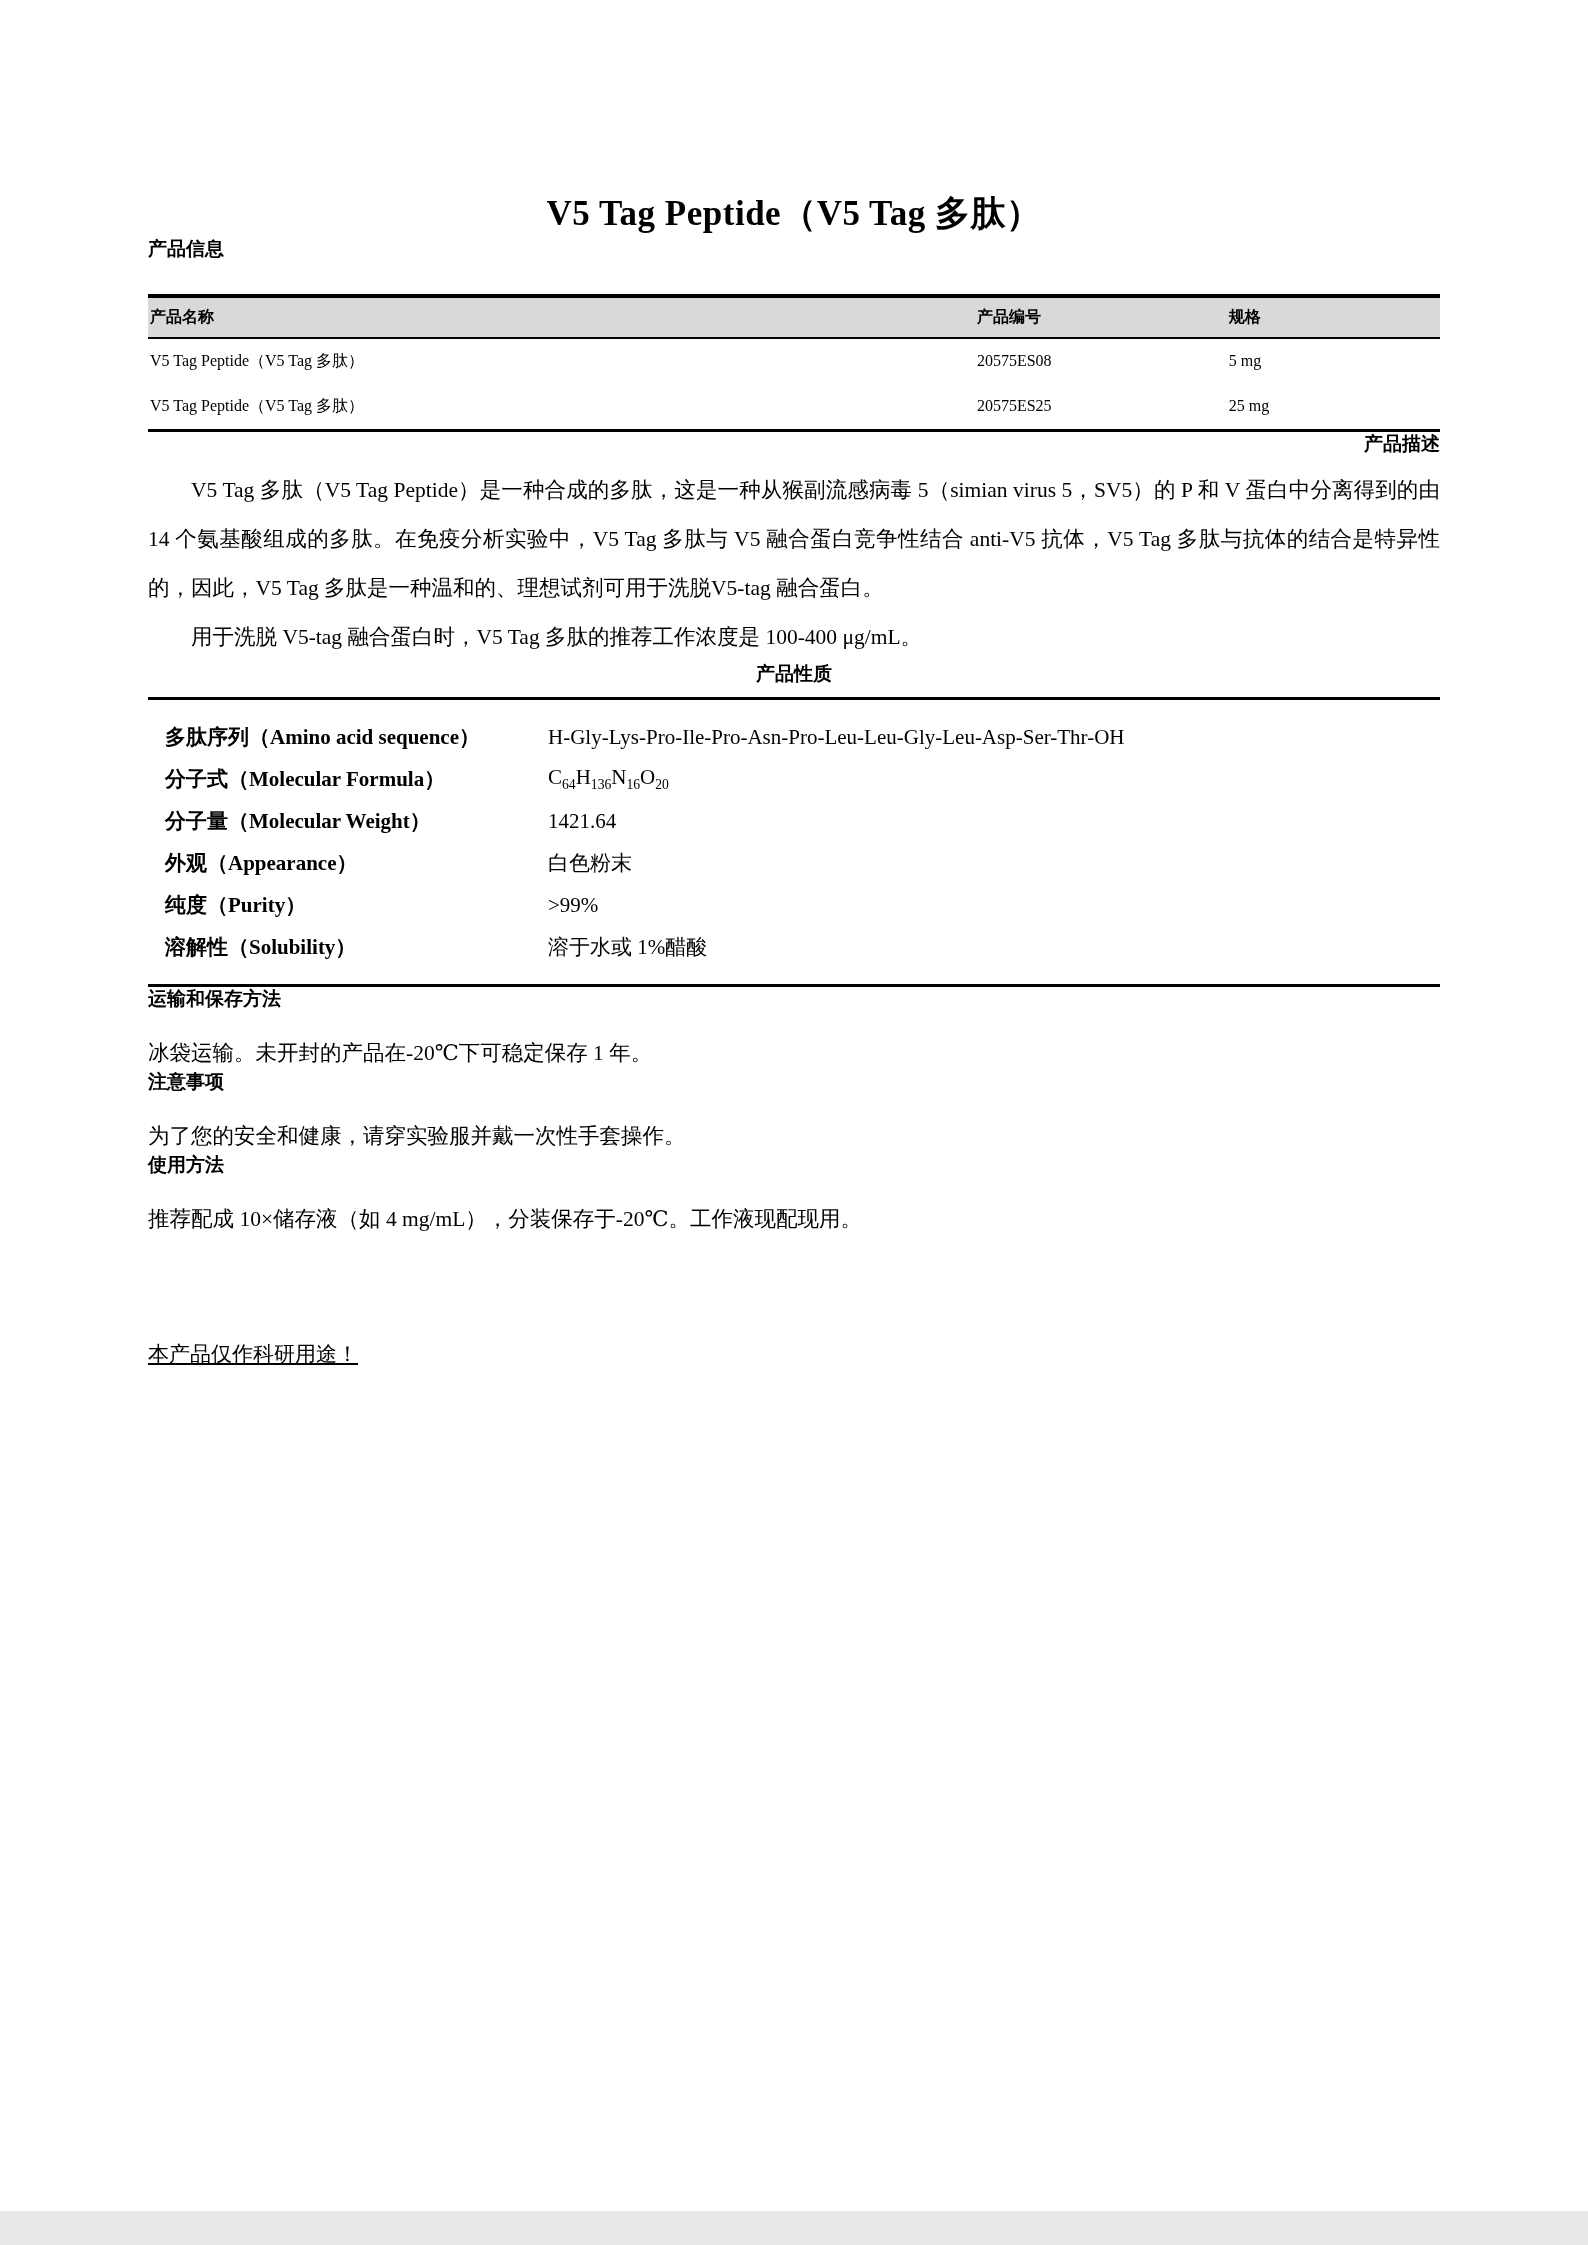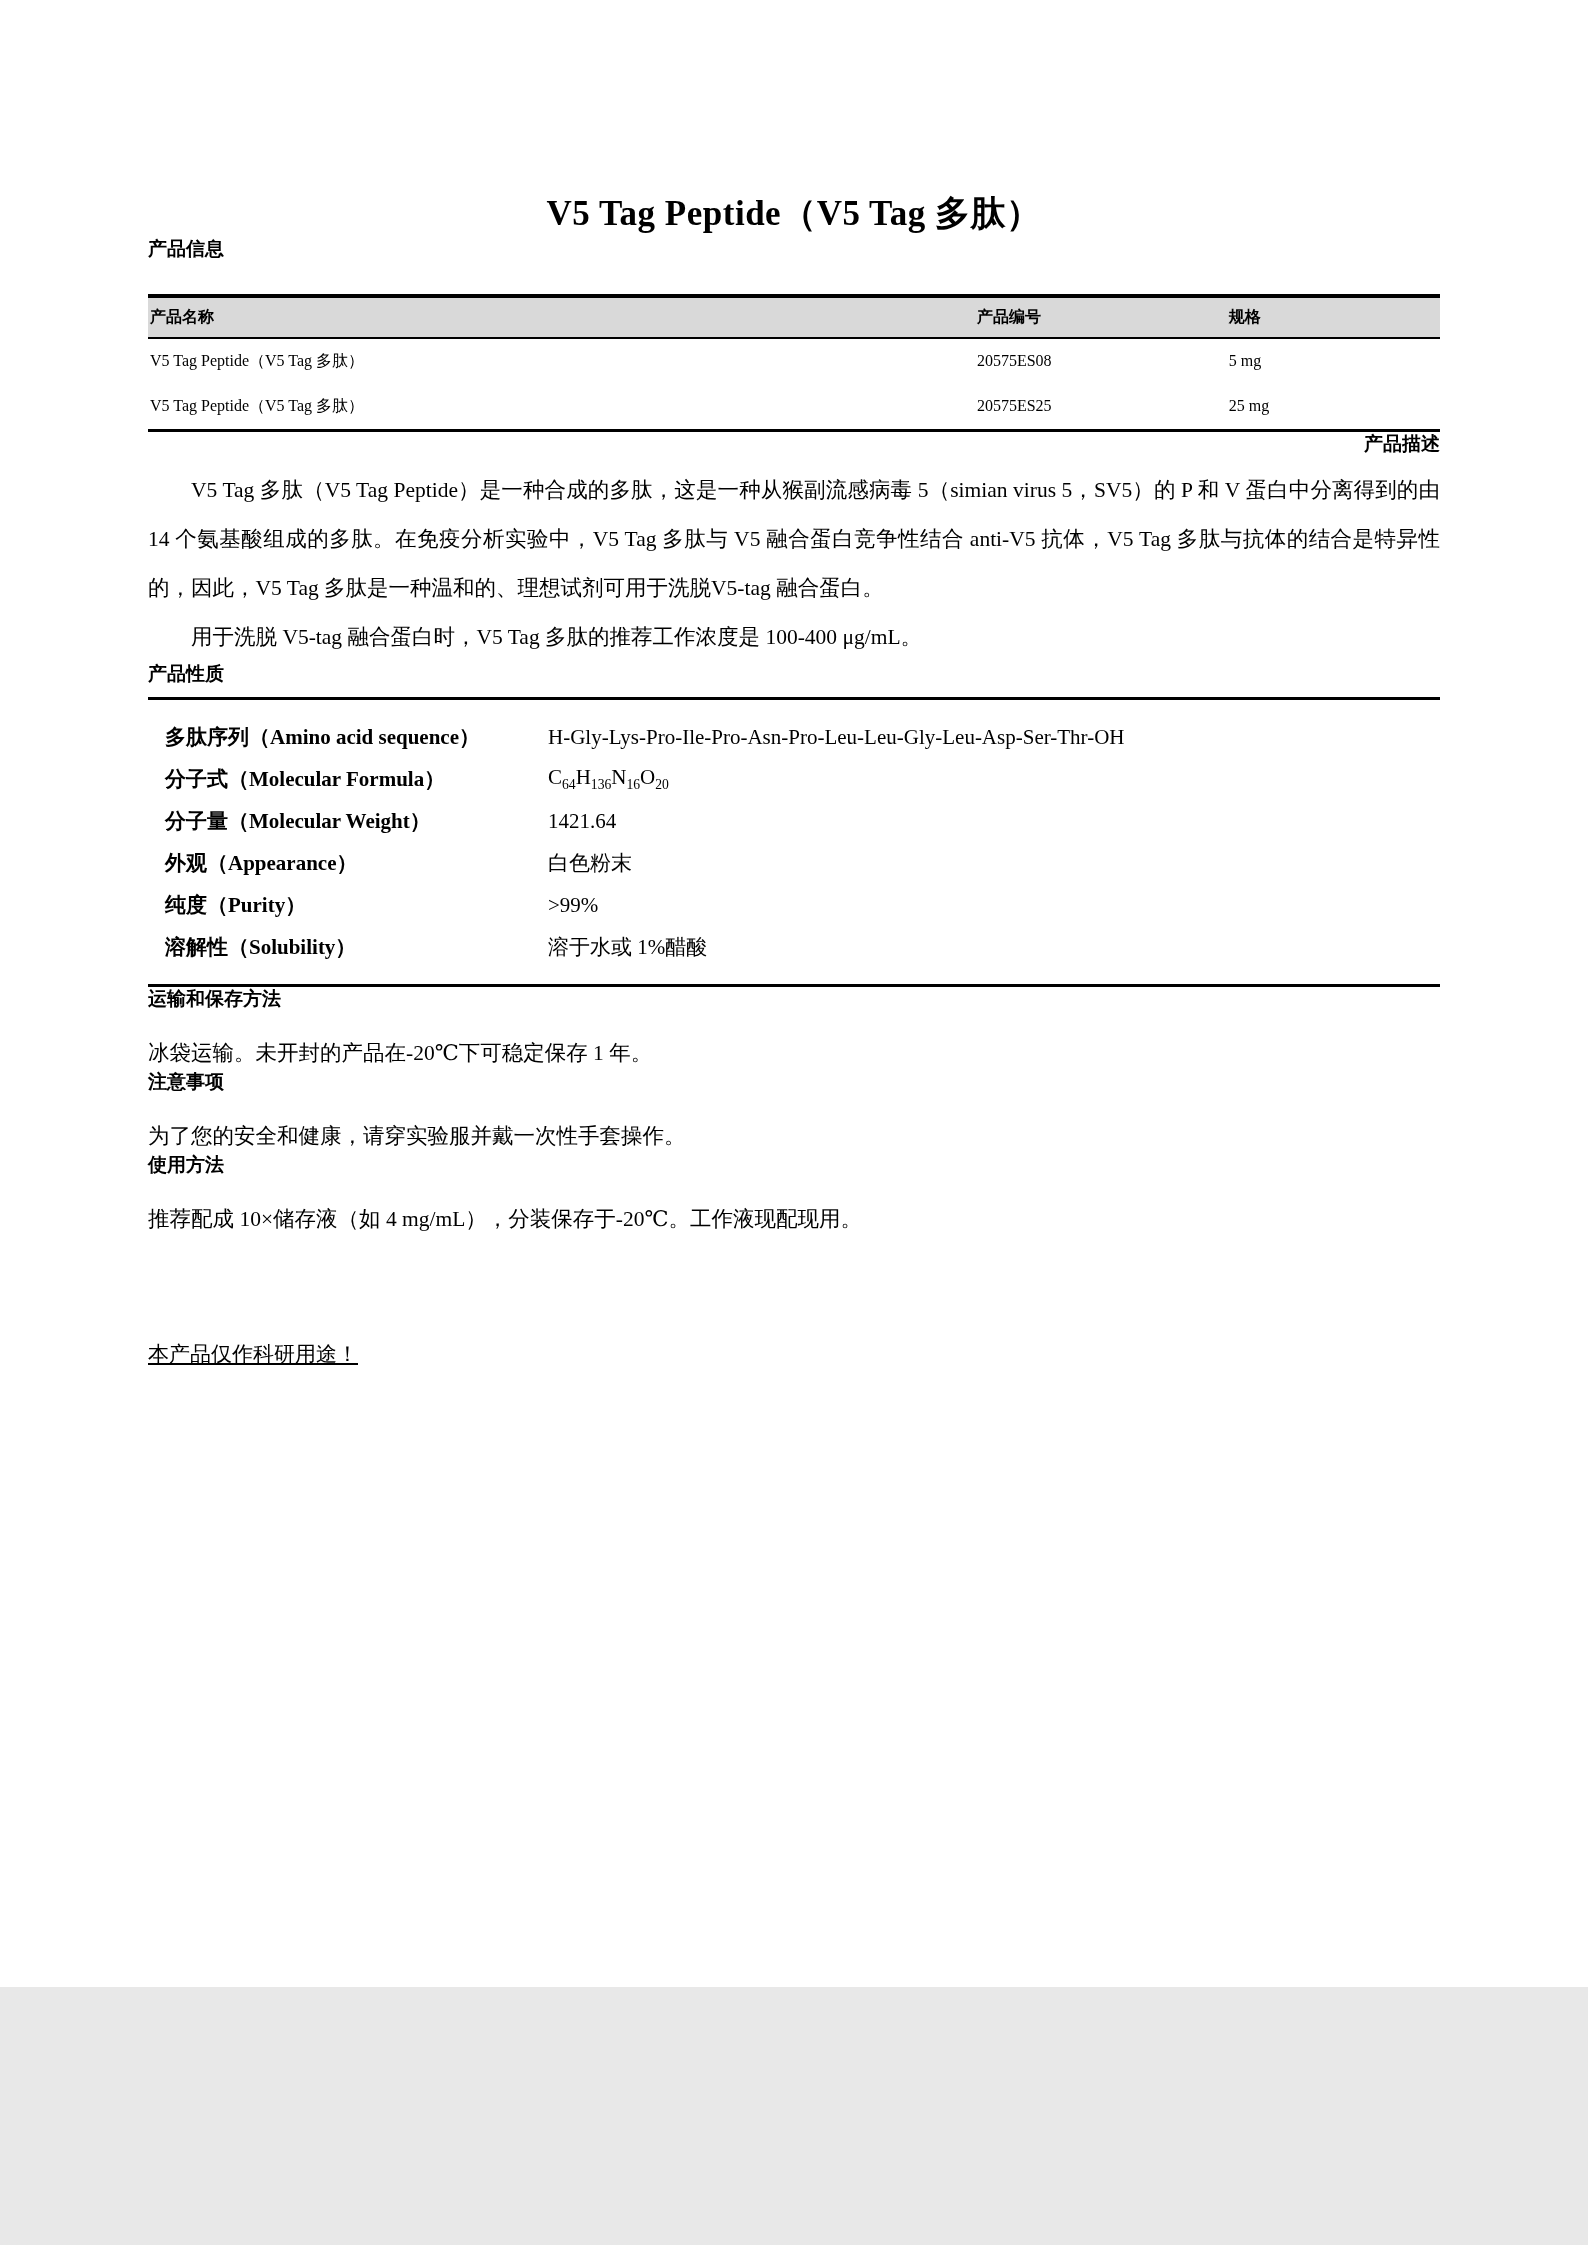--- a/index.html
+++ b/index.html
@@ -1,34 +1,34 @@
 <!DOCTYPE html>
 <html style="--header-bg: #d9d9d9;"><head>
 <meta charset="utf-8">
 <style>
   :root { --header-bg: #d9d9d9; --ink: #000000; --paper: #ffffff; }
   * { box-sizing: border-box; }
   html, body { margin: 0; padding: 0; background: #e8e8e8; }
   .page {
-    width: 1588px; height: 1987px; margin: 0 auto;
+    width: 1588px; height: 2211px; margin: 0 auto;
     background: var(--paper); color: var(--ink);
     font-family: "Liberation Serif", "DejaVu Serif", serif;
     padding: 0 148px; overflow: hidden;
   }
   h1.doc-title {
     margin: 0; padding-top: 190px;
     font-size: 35px; font-weight: bold; text-align: center;
     letter-spacing: 0.5px;
   }
   h2.sec-heading {
     margin: 0; font-size: 19px; font-weight: bold; line-height: 1.3;
   }
   .mt-info { margin-top: 60px; }
   .mt-desc { margin-top: 26px; text-align: right; }
-  .mt-props { margin-top: 16px; }
+  .mt-props { margin-top: 16px; text-align: center; }
   .mt-ship { margin-top: 46px; }
   .mt-note { margin-top: 28px; }
   .mt-usage { margin-top: 28px; }
 
   
   table.product-table {
     width: 100%; border-collapse: collapse; margin-top: 32px;
     border-top: 4px solid #000; border-bottom: 3px solid #000;
     font-size: 16px;
   }

